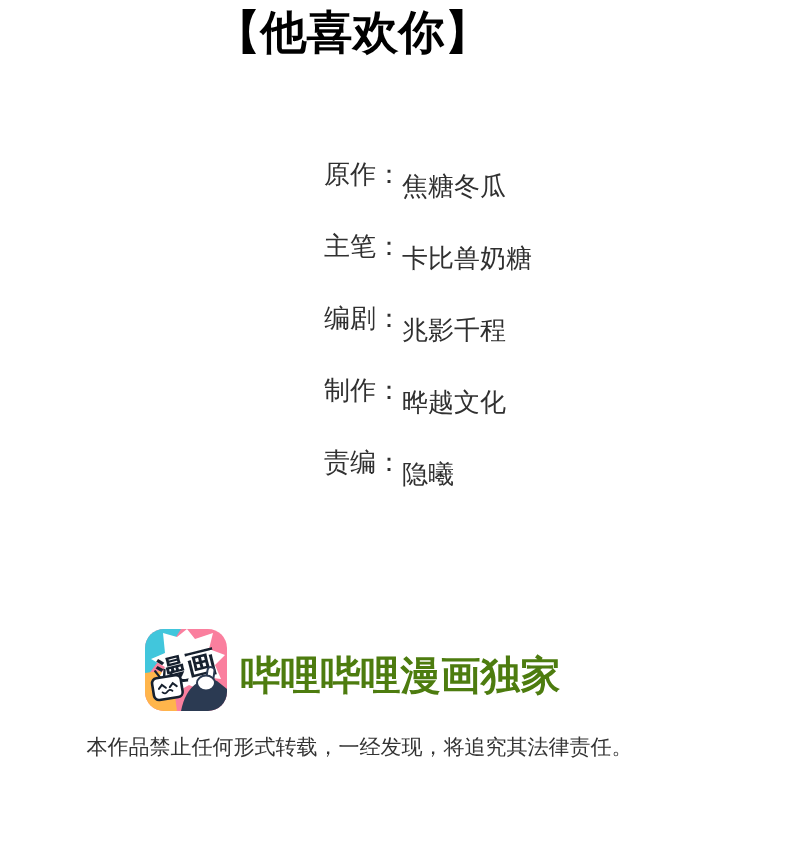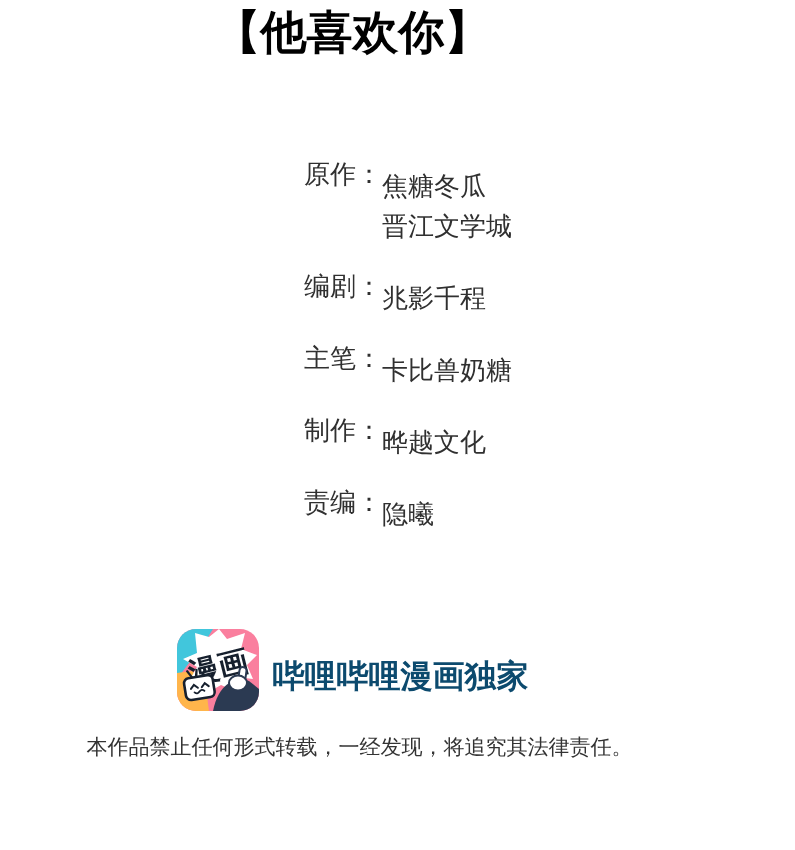--- a/index.html
+++ b/index.html
@@ -25,21 +25,21 @@
     font-weight: 700;
     font-size: 46px;
     line-height: 54px;
     color: #000000;
     letter-spacing: 0;
   }
 
   
   .credits {
     position: absolute;
-    left: 304px;
+    left: 324px;
     top: 160px;
     font-size: 26px;
     line-height: 28px;
     color: #303030;
   }
   .credit-row {
     display: flex;
     align-items: flex-start;
     margin-bottom: 32px;
   }
@@ -64,23 +64,23 @@
   }
   .app-icon {
     flex: none;
     width: 82px;
     height: 82px;
     display: block;
   }
   .exclusive-text {
     font-family: "Liberation Serif", serif;
     font-weight: 700;
-    font-size: 32px;
+    font-size: 40px;
     line-height: 44px;
-    color: #0c4a6e;
+    color: #4d7c0f;
     margin-top: 12px;
     white-space: nowrap;
   }
 
   
   .disclaimer {
     position: absolute;
     top: 734px;
     left: 7px;
     width: 100%;
@@ -97,35 +97,34 @@
 <div class="page">
 
   <h1 class="title">【他喜欢你】</h1>
 
   <div class="credits">
 
     <div class="credit-row">
       <span class="credit-label">原作：</span>
       <span class="credit-value">
         <span class="credit-line">焦糖冬瓜</span>
-        <span class="credit-line">晋江文学城</span>
+      </span>
+    </div>
+
+    <div class="credit-row">
+      <span class="credit-label">主笔：</span>
+      <span class="credit-value">
+        <span class="credit-line">卡比兽奶糖</span>
       </span>
     </div>
 
     <div class="credit-row">
       <span class="credit-label">编剧：</span>
       <span class="credit-value">
         <span class="credit-line">兆影千程</span>
-      </span>
-    </div>
-
-    <div class="credit-row">
-      <span class="credit-label">主笔：</span>
-      <span class="credit-value">
-        <span class="credit-line">卡比兽奶糖</span>
       </span>
     </div>
 
 
     <div class="credit-row">
       <span class="credit-label">制作：</span>
       <span class="credit-value">
         <span class="credit-line">晔越文化</span>
       </span>
     </div>

